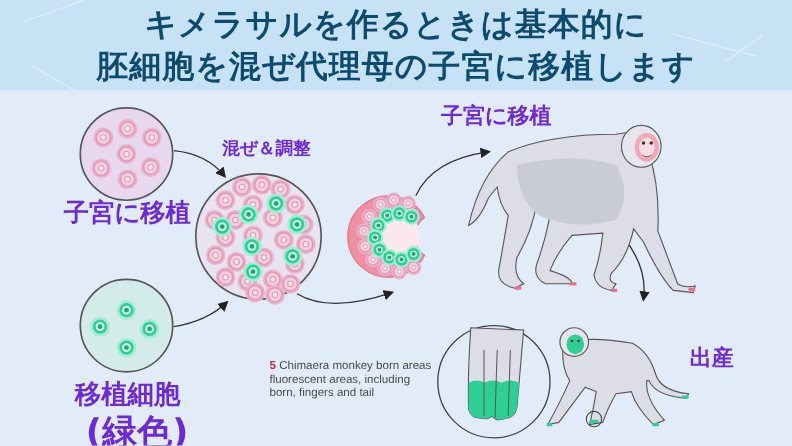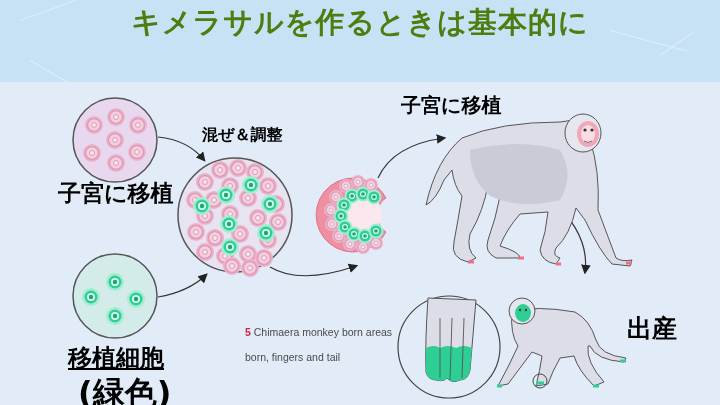--- a/index.html
+++ b/index.html
@@ -1,35 +1,36 @@
 <!DOCTYPE html>
 <html><head>
 <meta charset="utf-8">
 <style>
   html,body{margin:0;padding:0;}
   body{width:720px;height:405px;overflow:hidden;background:#e2ecf8;font-family:"DejaVu Sans","Liberation Sans",sans-serif;position:relative;}
   .title-band{position:absolute;left:0;top:0;width:720px;height:82px;background:#c6e2f4;overflow:hidden;}
   .title-band .streak{position:absolute;background:rgba(255,255,255,0.45);height:1px;transform-origin:left center;}
-  .title-line{position:absolute;left:0;width:720px;text-align:center;font-weight:bold;color:#4d7c0f;font-size:29px;letter-spacing:1px;line-height:36px;}
+  .title-line{position:absolute;left:0;width:720px;text-align:center;font-weight:bold;color:#0c4a6e;font-size:29px;letter-spacing:1px;line-height:36px;}
   .title-line.l1{top:4px;}
   .title-line.l2{top:42px;}
-  .label{position:absolute;font-weight:bold;color:#000000;white-space:nowrap;}
+  .label{position:absolute;font-weight:bold;color:#6d28d9;white-space:nowrap;}
   .caption{position:absolute;left:245px;top:326px;font-family:"Liberation Sans",sans-serif;font-size:10.5px;line-height:12.5px;color:#4a4a4a;width:160px;}
   .caption .num{color:#d6213f;font-weight:bold;}
   svg.diagram{position:absolute;left:0;top:0;}
 </style>
 </head>
 <body>
 
 <div class="title-band">
   <div class="streak" style="left:20px;top:20px;width:60px;transform:rotate(-20deg)"></div>
   <div class="streak" style="left:610px;top:30px;width:80px;transform:rotate(15deg)"></div>
   <div class="streak" style="left:30px;top:60px;width:50px;transform:rotate(30deg)"></div>
   <div class="streak" style="left:660px;top:55px;width:40px;transform:rotate(-35deg)"></div>
   <div class="title-line l1">キメラサルを作るときは基本的に</div>
+  <div class="title-line l2">胚細胞を混ぜ代理母の子宮に移植します</div>
 </div>
 
 <svg class="diagram" width="720" height="405" viewBox="0 0 720 405" xmlns="http://www.w3.org/2000/svg">
   <defs>
     <marker id="arrowhead" markerWidth="8" markerHeight="8" refX="6" refY="4" orient="auto">
       <path d="M0,0 L8,4 L0,8 Z" fill="#222"></path>
     </marker>
     <g id="pinkcell">
       <circle r="9" fill="#eab3cb"></circle>
       <circle r="6.5" fill="#f4d0df" stroke="#e09ab8" stroke-width="1.5"></circle>
@@ -176,21 +177,21 @@
     <path d="M536,383 l8,0" stroke="#2ecf95" stroke-width="3"></path>
     <path d="M497,386 l5,0" stroke="#2ecf95" stroke-width="3"></path>
     <path d="M593,386 l6,0" stroke="#2ecf95" stroke-width="3"></path>
     <path d="M620,361 l6,0" stroke="#2ecf95" stroke-width="3"></path>
   </g>
 </svg>
 
 <div class="label" style="left:58px;top:178px;font-size:23px;">子宮に移植</div>
 <div class="label" style="left:202px;top:125px;font-size:16px;">混ぜ＆調整</div>
 <div class="label" style="left:401px;top:92px;font-size:20px;">子宮に移植</div>
-<div class="label" style="left:627px;top:312px;font-size:25px;">出産</div>
-<div class="label" style="left:68px;top:342px;font-size:24px;text-decoration:underline;">移植細胞</div>
+<div class="label" style="left:627px;top:312px;font-size:20px;">出産</div>
+<div class="label" style="left:68px;top:342px;font-size:24px;">移植細胞</div>
 <div class="label" style="left:78px;top:372px;font-size:32px;">(緑色)</div>
 
 <div class="caption">
   <span class="num">5</span><span> Chimaera monkey born areas</span><br>
-  <br>
+  <span>fluorescent areas, including</span><br>
   <span>born, fingers and tail</span>
 </div>
 
 </body></html>

